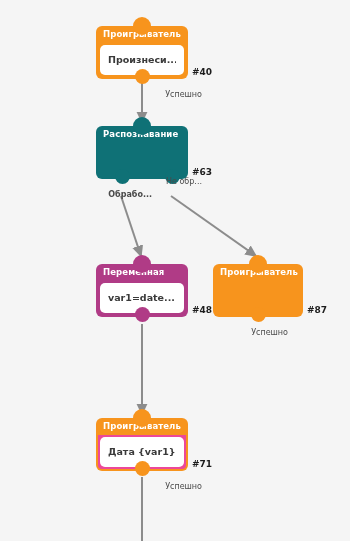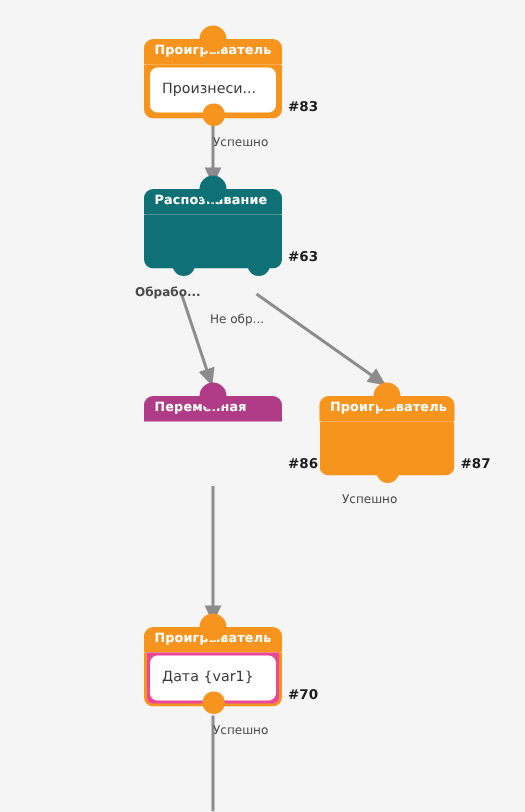--- a/index.html
+++ b/index.html
@@ -48,20 +48,21 @@
     white-space: nowrap;
     line-height: 1;
   }
   .node-body {
     position: relative;
     border-radius: 0 0 6px 6px;
     border-style: solid;
     border-width: 0 2px 2px 2px;
     box-sizing: border-box;
     padding: 2px;
+    font-weight: bold;
   }
   .node-field {
     background: #ffffff;
     border-radius: 5px;
     height: 100%;
     display: flex;
     align-items: center;
     padding: 0 8px;
     box-sizing: border-box;
   }
@@ -87,21 +88,21 @@
   .port-bottom {
     width: 15px;
     height: 15px;
     bottom: -7px;
   }
   .port-label {
     position: absolute;
     font-size: 8px;
     color: #4a4a4a;
     white-space: nowrap;
-    text-align: left;
+    text-align: right;
     line-height: 1;
   }
   .node-id {
     position: absolute;
     font-size: 9px;
     font-weight: bold;
     color: #1c1c1c;
     white-space: nowrap;
     line-height: 1;
   }
@@ -133,44 +134,50 @@
     <div class="node-header" style="background:#f7941d;">
       <div class="port port-top" style="background:#f7941d;"></div>
       <span class="node-title">Проигрыватель</span>
     </div>
     <div class="node-body" style="border-color:#f7941d; background:#f7941d; height:36px;">
       <div class="node-field">
         <span class="node-field-text">Произнеси...</span>
       </div>
       <div class="port port-bottom" style="background:#f7941d; left:50%; margin-left:-7.5px;"></div>
     </div>
-    <span class="node-id" style="left:96px; top:42px;">#83</span>
+    <span class="node-id" style="left:96px; top:42px;">#40</span>
     <span class="port-label" style="left:46px; top:65px; width:60px;">Успешно</span>
   </div>
 
   <div class="node" style="left:96px; top:126px; width:92px;">
     <div class="node-header" style="background:#0f7176;">
       <div class="port port-top" style="background:#0f7176;"></div>
       <span class="node-title">Распознавание</span>
     </div>
     <div class="node-body" style="border-color:#0f7176; background:#0f7176; height:36px;">
       <div class="port port-bottom" style="background:#0f7176; left:17px;"></div>
       <div class="port port-bottom" style="background:#0f7176; left:67px;"></div>
     </div>
     <span class="node-id" style="left:96px; top:42px;">#63</span>
     <span class="port-label" style="left:-6px; top:65px; width:62px;font-weight:bold;">Обрабо...</span>
-    <span class="port-label" style="left:44px; top:83px; width:62px;">Не обр...</span>
+    <span class="port-label" style="left:44px; top:52px; width:62px;">Не обр...</span>
   </div>
 
   <div class="node" style="left:96px; top:264px; width:92px;">
     <div class="node-header" style="background:#b03b86;">
       <div class="port port-top" style="background:#b03b86;"></div>
       <span class="node-title">Переменная</span>
     </div>
-    <span class="node-id" style="left:96px; top:42px;">#86</span>
+    <div class="node-body" style="border-color:#b03b86; background:#b03b86; height:36px;">
+      <div class="node-field">
+        <span class="node-field-text">var1=date...</span>
+      </div>
+      <div class="port port-bottom" style="background:#b03b86; left:50%; margin-left:-7.5px;"></div>
+    </div>
+    <span class="node-id" style="left:96px; top:42px;">#48</span>
   </div>
 
   <div class="node" style="left:213px; top:264px; width:90px;">
     <div class="node-header" style="background:#f7941d;">
       <div class="port port-top" style="background:#f7941d;"></div>
       <span class="node-title">Проигрыватель</span>
     </div>
     <div class="node-body" style="border-color:#f7941d; background:#f7941d; height:36px;">
       <div class="port port-bottom" style="background:#f7941d; left:50%; margin-left:-7.5px;"></div>
     </div>
@@ -182,17 +189,17 @@
     <div class="node-header" style="background:#f7941d;">
       <div class="port port-top" style="background:#f7941d;"></div>
       <span class="node-title">Проигрыватель</span>
     </div>
     <div class="node-body" style="border-color:#f7941d; background:#ec4899; height:36px;">
       <div class="node-field">
         <span class="node-field-text">Дата {var1}</span>
       </div>
       <div class="port port-bottom" style="background:#f7941d; left:50%; margin-left:-7.5px;"></div>
     </div>
-    <span class="node-id" style="left:96px; top:42px;">#70</span>
+    <span class="node-id" style="left:96px; top:42px;">#71</span>
     <span class="port-label" style="left:46px; top:65px; width:60px;">Успешно</span>
   </div>
 
 </div>
 
 </body></html>

